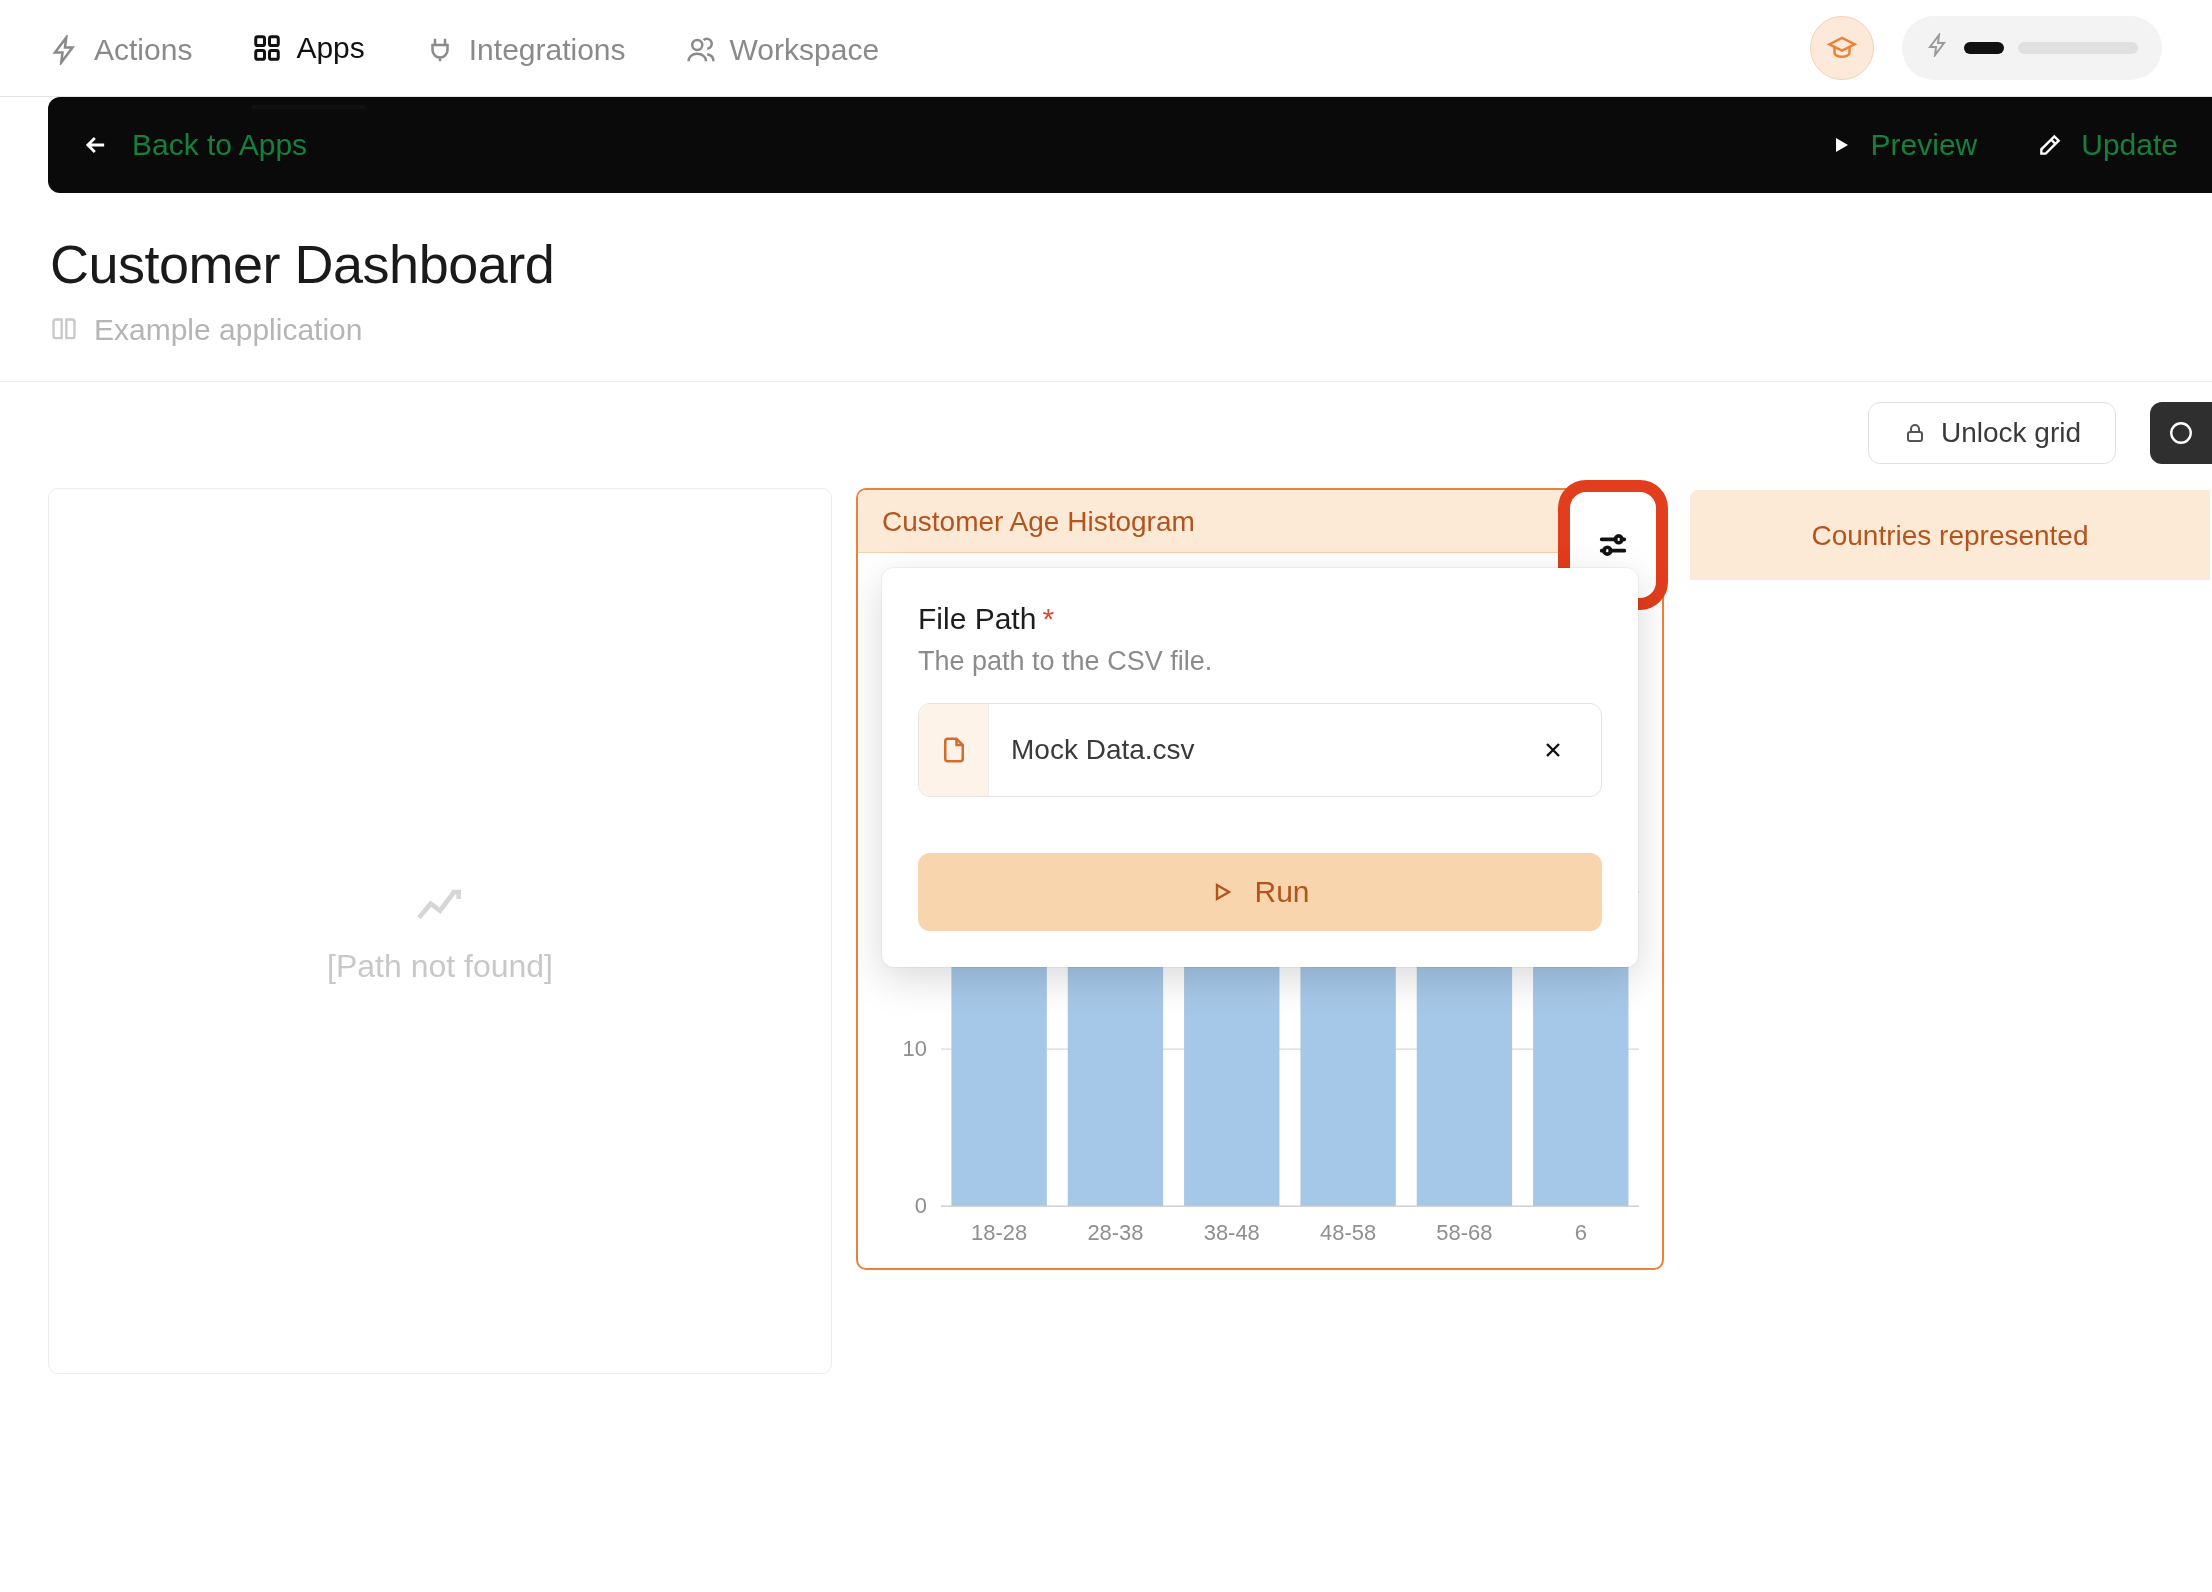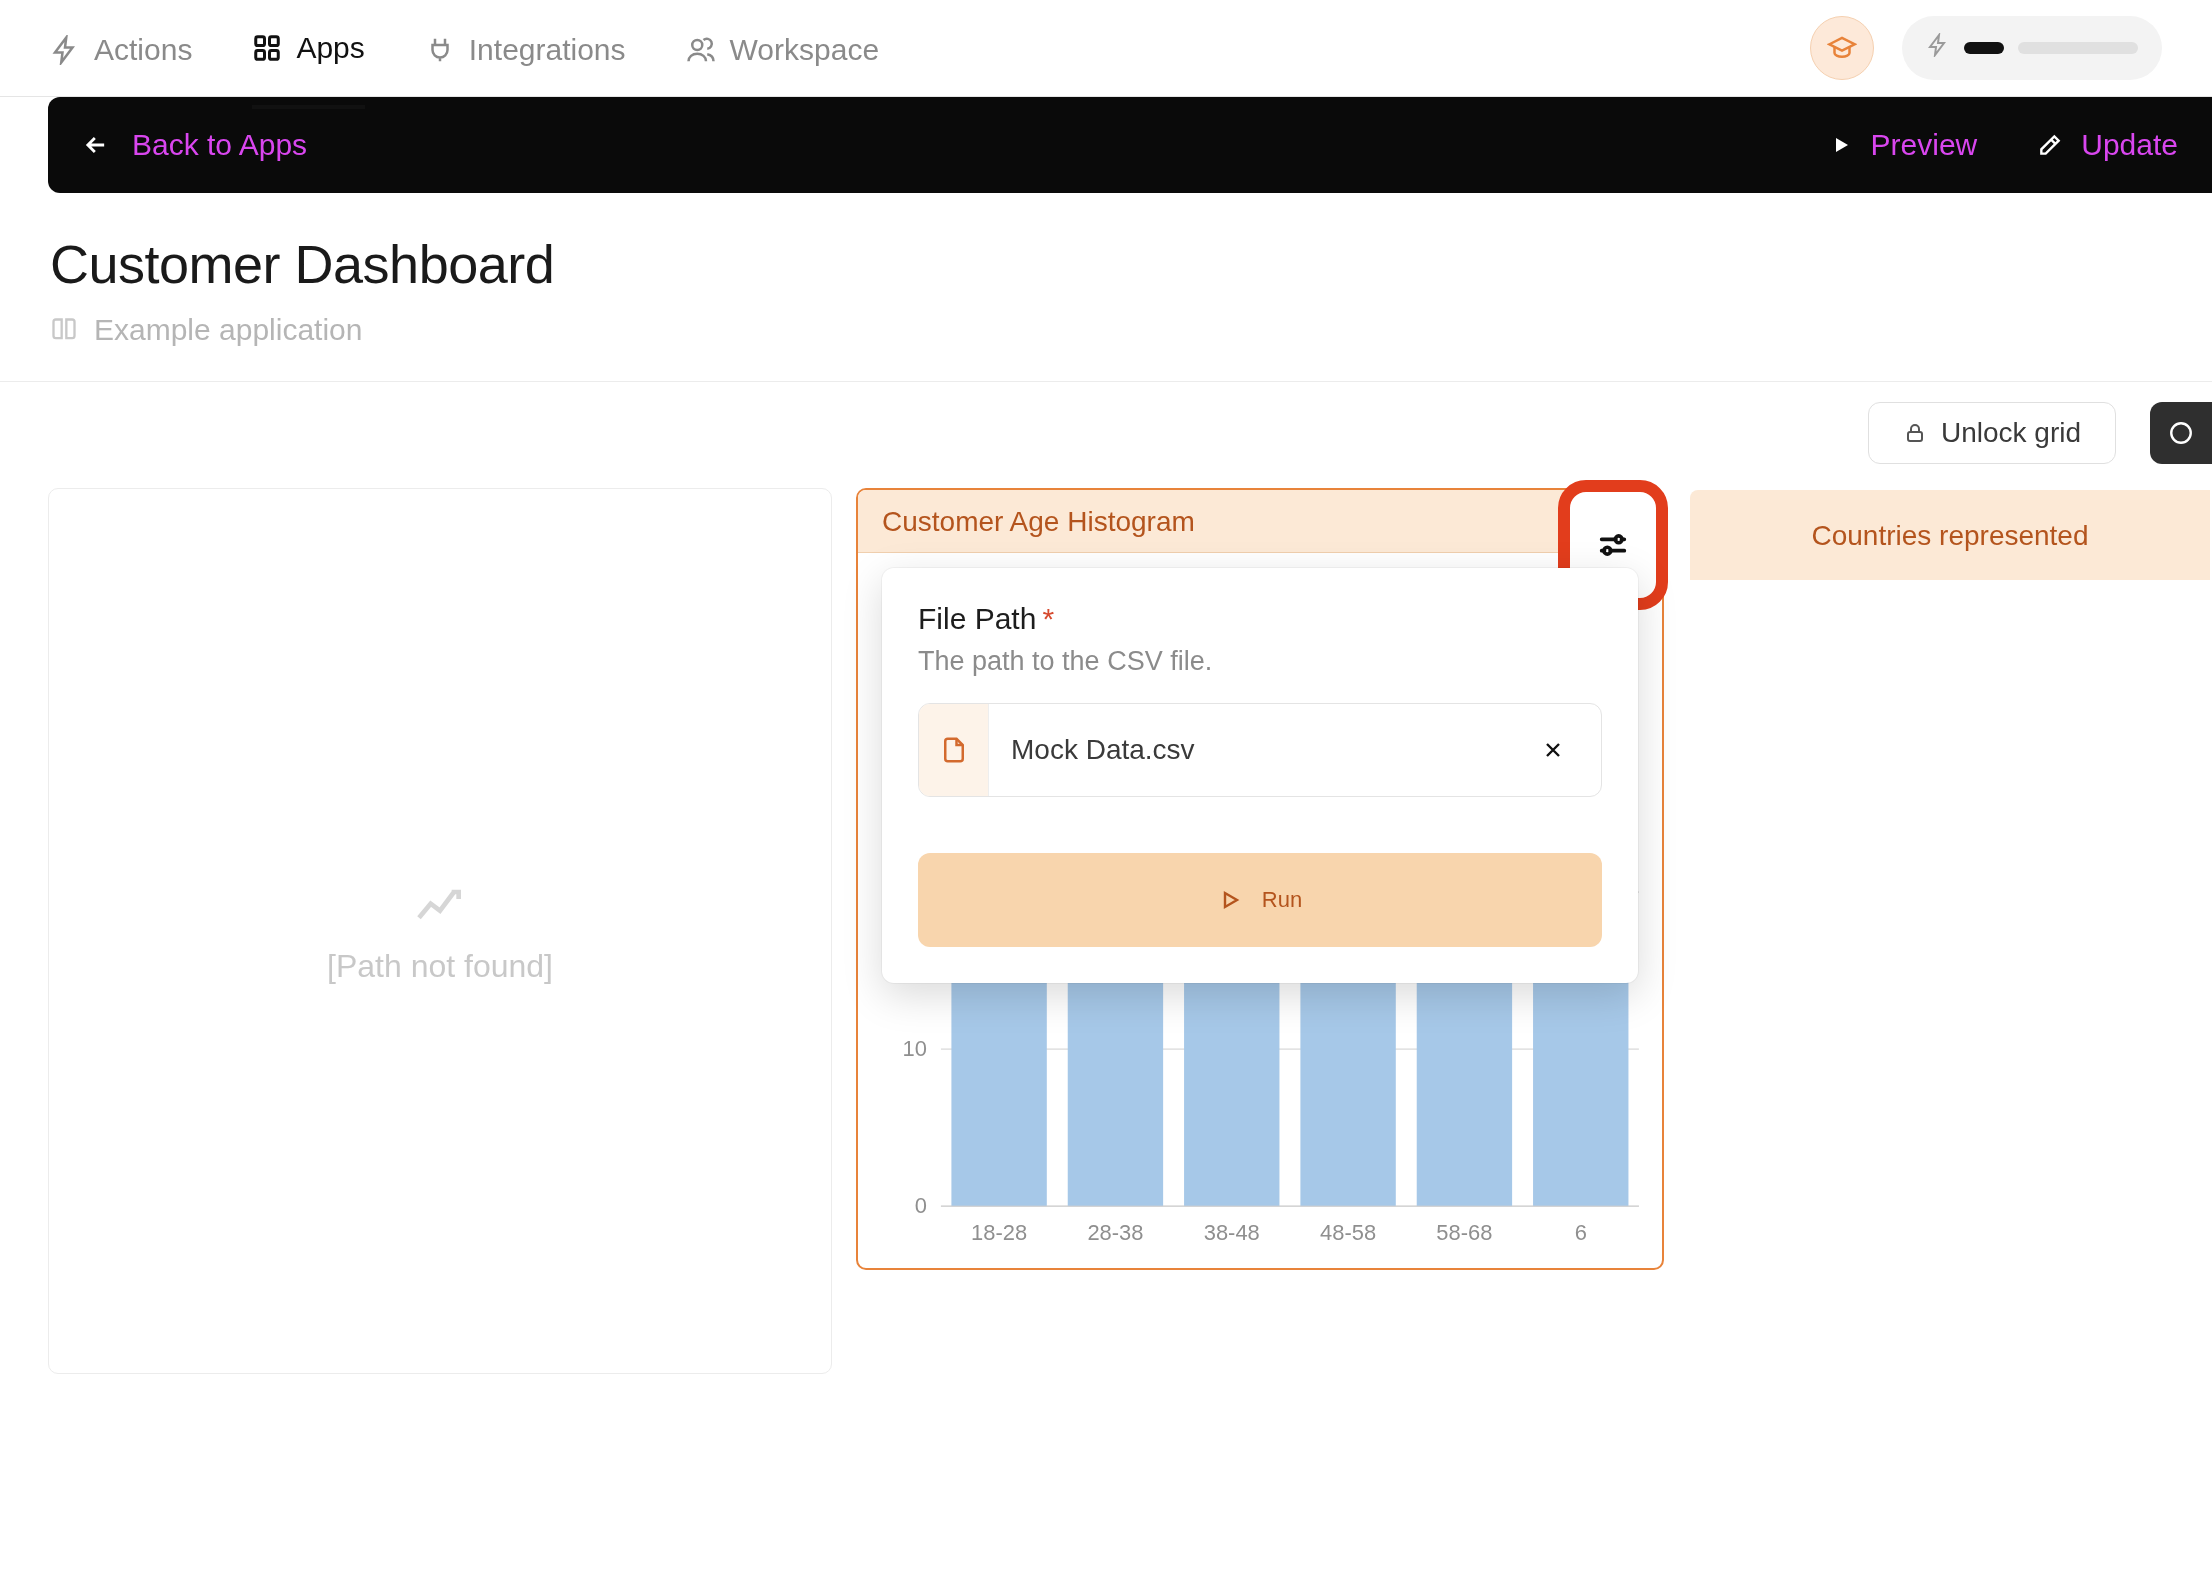--- a/index.html
+++ b/index.html
@@ -64,21 +64,21 @@
   .pill .bar {
     height: 12px; width: 40px; background: #111; border-radius: 6px;
   }
   .pill .track {
     height: 12px; flex: 1; background: #e0e0e0; border-radius: 6px;
   }
 
   
   .black-bar {
     background: #0a0a0a;
-    color: #d946ef;
+    color: #15803d;
     height: 96px;
     margin: 0 0 0 48px;
     border-radius: 12px 0 0 12px;
     display: flex;
     align-items: center;
     padding: 12px 34px;
     font-size: 30px;
   }
   .back-group {
     display: flex; align-items: center; gap: 22px; cursor: pointer;
@@ -230,26 +230,26 @@
     display: flex; align-items: center; justify-content: center;
     border-right: 1px solid #eee;
   }
   .file-name { flex: 1; padding: 0 22px; color: #3a3a3a; }
   .file-clear {
     width: 60px; text-align: center; cursor: pointer; font-size: 30px; color: #222;
   }
   .run-btn {
     margin-top: 56px;
     width: 100%;
-    height: 94px;
+    height: 78px;
     background: #f8d5ad;
     color: #b4541d;
     border: none;
     border-radius: 12px;
-    font-size: 22px;
+    font-size: 30px;
     display: flex; align-items: center; justify-content: center; gap: 20px;
     cursor: pointer;
     font-weight: 500;
   }
 
   
   .chart-area {
     position: absolute;
     left: 22px; right: 12px; top: 78px; bottom: 12px;
   }

